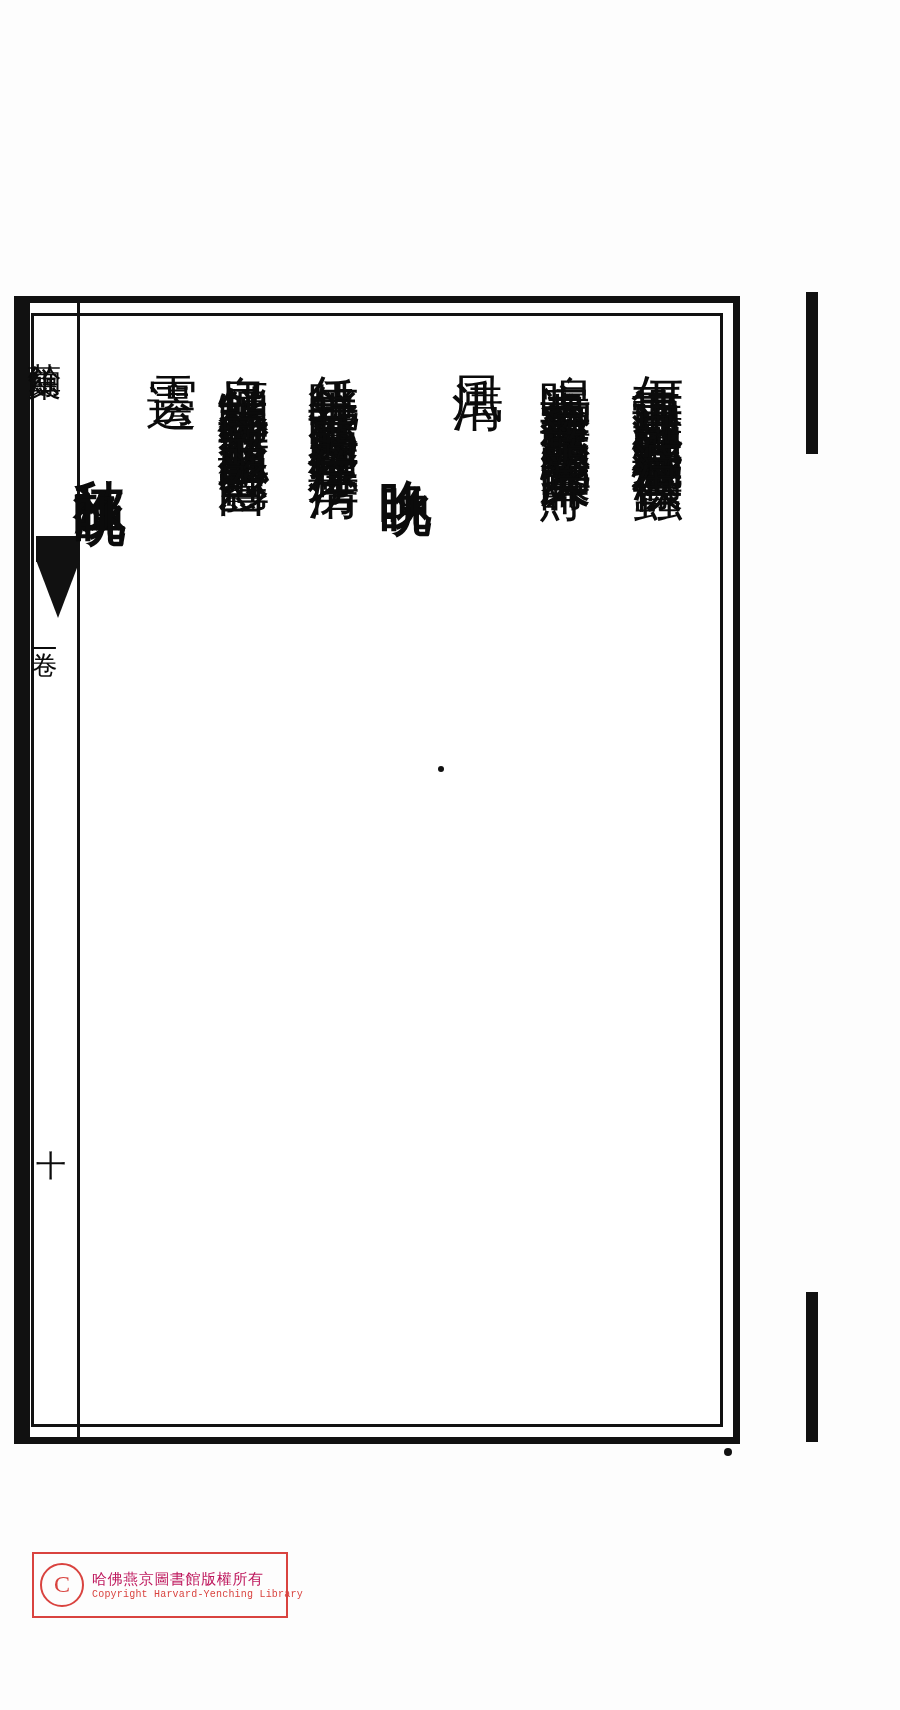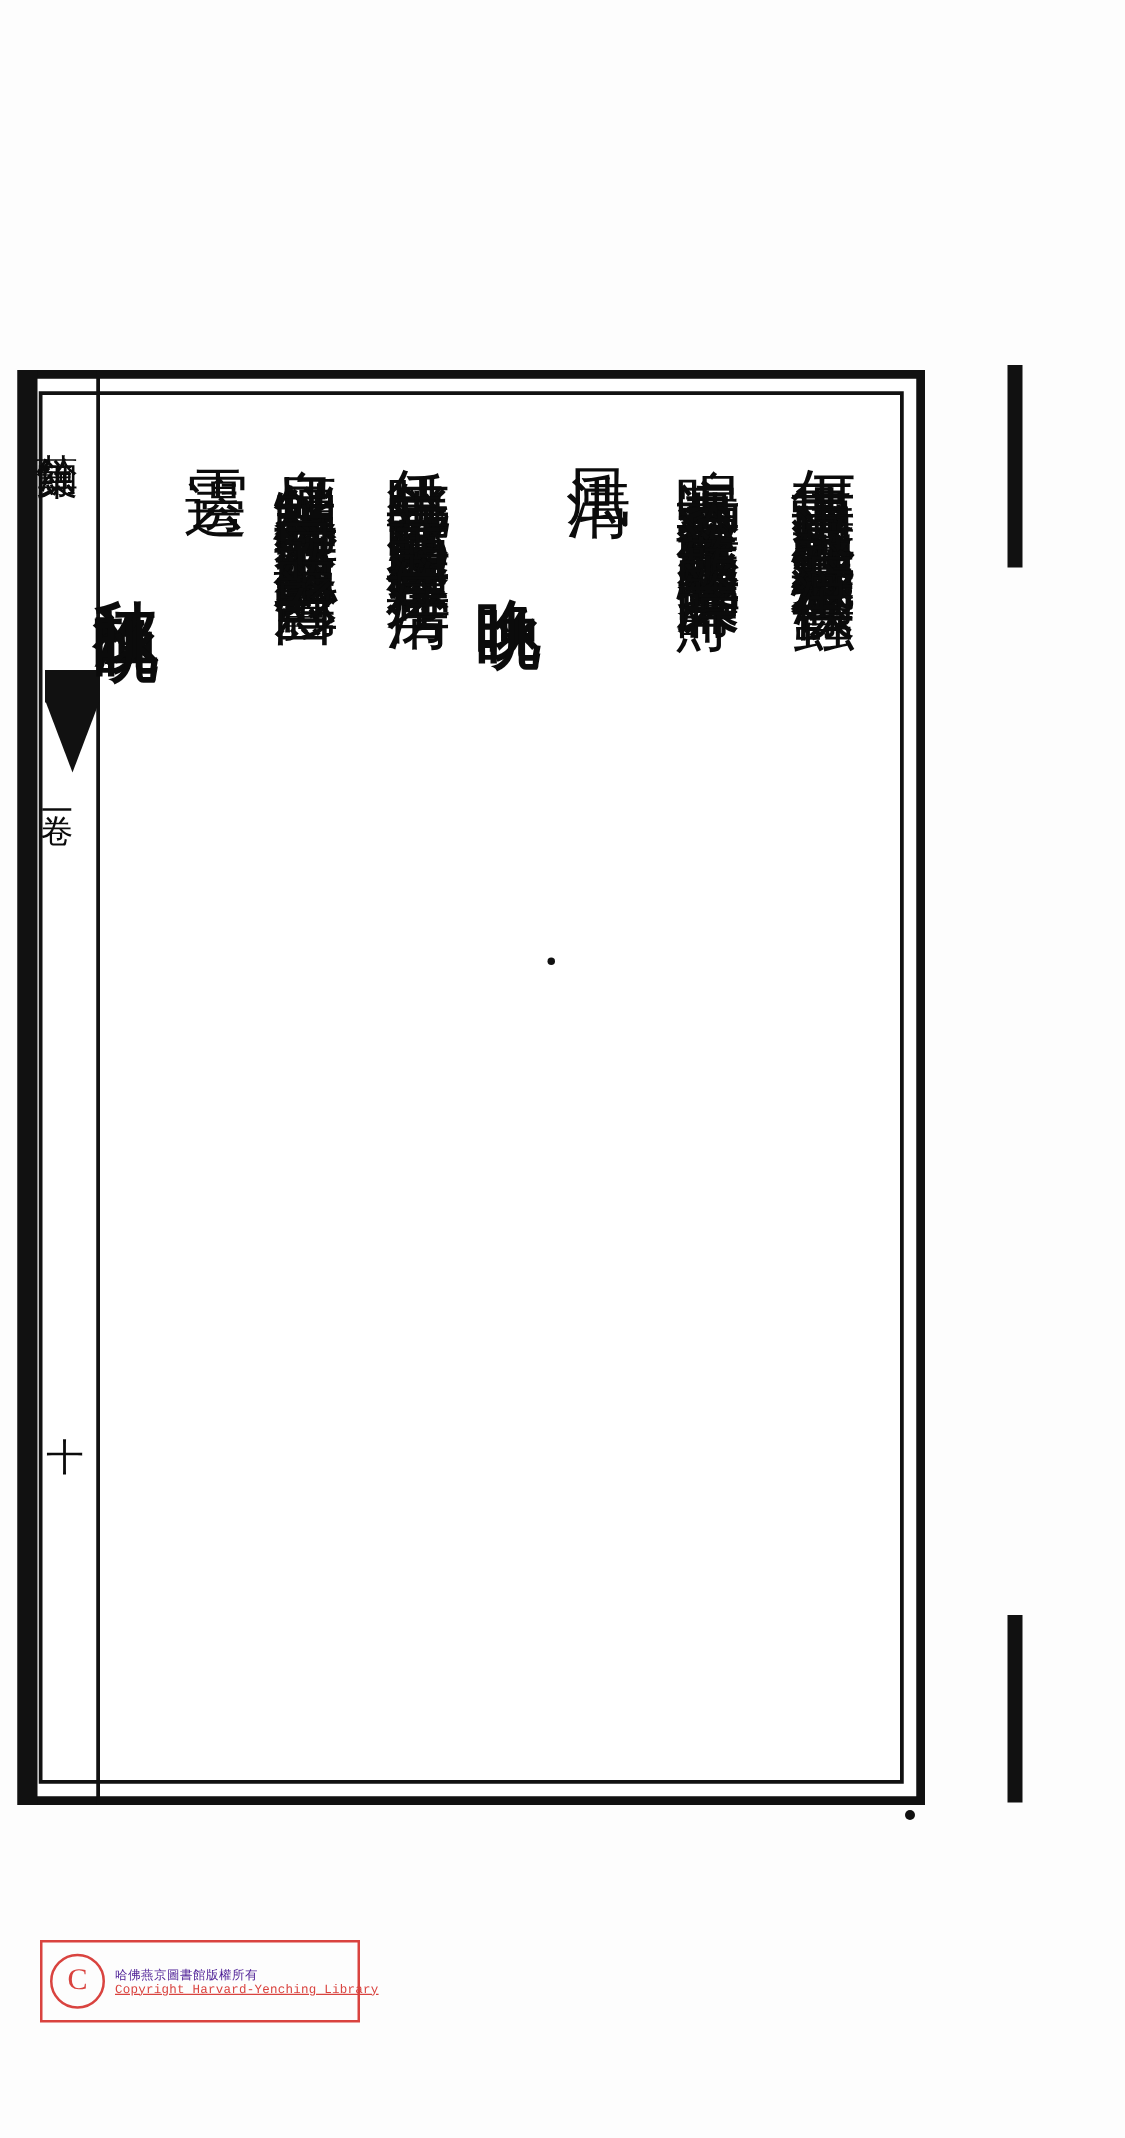--- a/index.html
+++ b/index.html
@@ -175,33 +175,32 @@
     font-family: "Liberation Serif", serif;
     flex: 0 0 auto;
     margin-right: 8px;
   }
   #stamp-text {
     display: flex;
     flex-direction: column;
     justify-content: center;
   }
   #stamp-cn {
-    color: #4c1d95;
-    font-size: 10px;
+    color: #be185d;
+    font-size: 15px;
     letter-spacing: 0.04em;
     white-space: nowrap;
   }
   #stamp-en {
     color: #d9433f;
     font-size: 10px;
     font-family: "Liberation Mono", monospace;
     letter-spacing: 0.02em;
     white-space: nowrap;
     margin-top: 0;
-    text-decoration: underline;
   }
 
   
   .speck {
     position: absolute;
     background: #111111;
     border-radius: 50%;
   }
 </style>
 </head>

